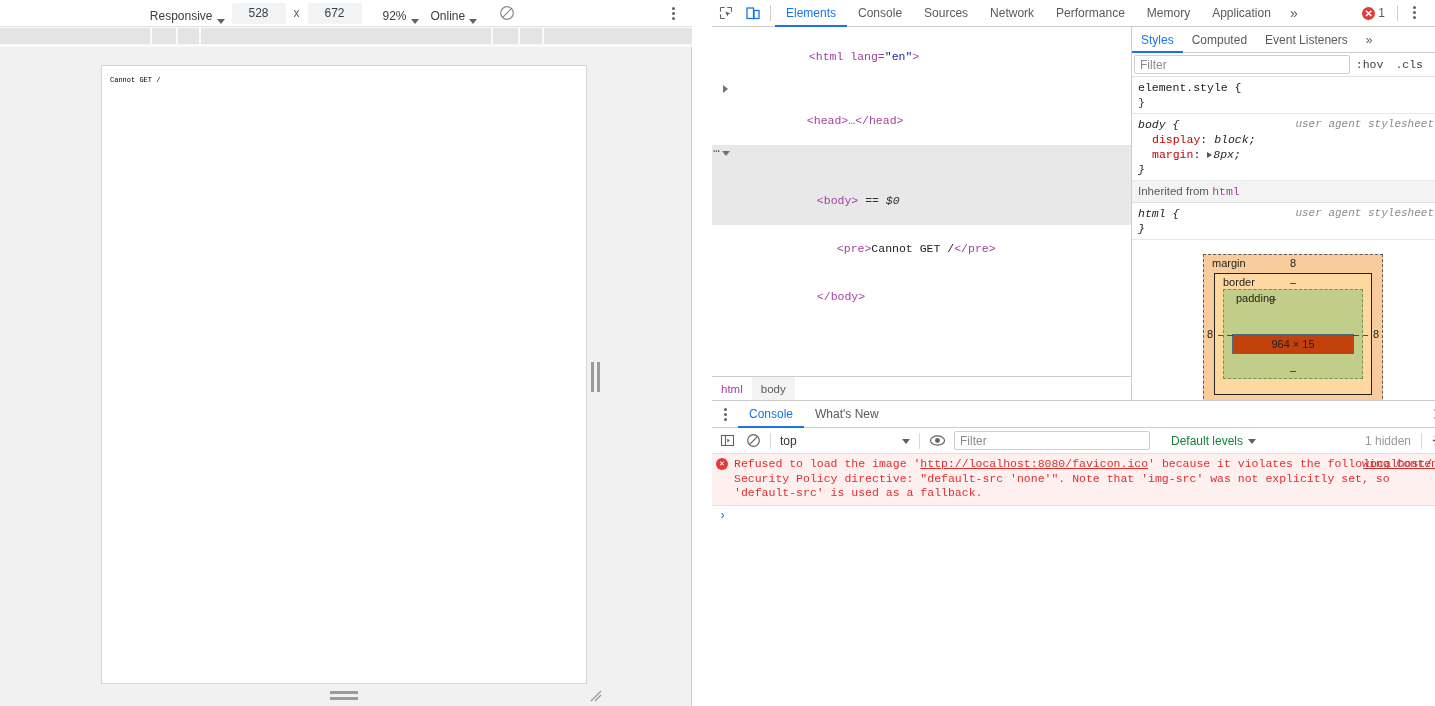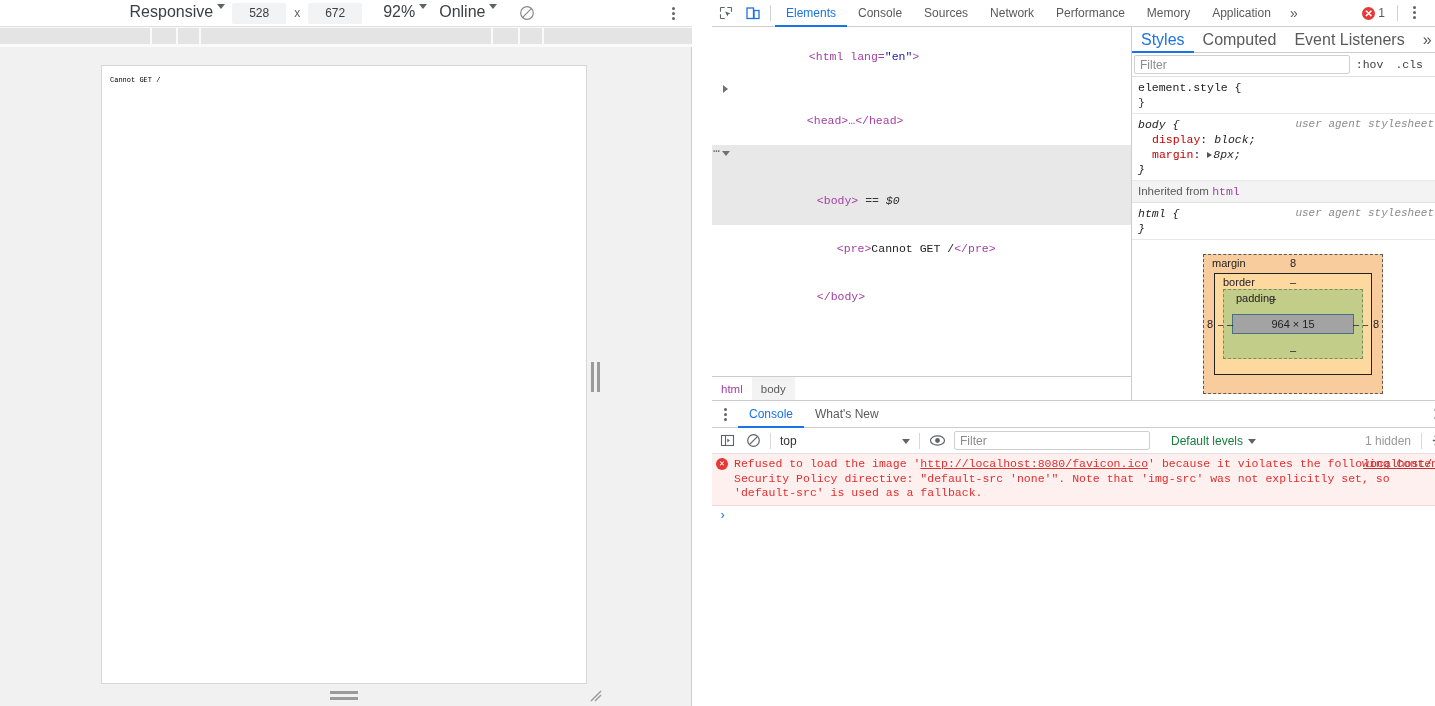--- a/index.html
+++ b/index.html
@@ -21,22 +21,22 @@
   }
   .device-toolbar {
     position: absolute; left: 0; top: 0; width: 692px; height: 27px;
     background: #ffffff;
     border-bottom: 1px solid #e0e0e0;
     display: flex; align-items: center;
   }
   .dt-spacer { flex: 1; }
   .dt-group { display: flex; align-items: center; height: 100%; }
   .dt-select {
-    display: flex; align-items: flex-start; gap: 4px;
-    font-size: 16px; color: #3c4043; padding: 0 6px; height: 20px;
+    display: flex; align-items: flex-end; gap: 4px;
+    font-size: 12px; color: #3c4043; padding: 0 6px; height: 20px;
     cursor: default;
   }
   .caret {
     width: 0; height: 0; display: inline-block;
     border-left: 4px solid transparent;
     border-right: 4px solid transparent;
     border-top: 5px solid #5f6368;
     position: relative; top: 1px;
   }
   .dim-box {
@@ -166,21 +166,21 @@
 
   .styles-pane {
     flex: 1; height: 100%; position: relative; background: #fff;
     display: flex; flex-direction: column; overflow: hidden;
   }
   .styles-tabbar {
     height: 26px; border-bottom: 1px solid #cdcdcd;
     display: flex; align-items: stretch; background: #fff;
   }
   .st-tab {
-    display: flex; align-items: center; padding: 0 9px; font-size: 16px; color: #5a5a5a;
+    display: flex; align-items: center; padding: 0 9px; font-size: 12px; color: #5a5a5a;
     position: relative; cursor: pointer; white-space: nowrap;
   }
   .st-tab.active { color: #1a73e8; }
   .st-tab.active::after {
     content:""; position:absolute; left:0; right:0; bottom:-1px; height:2px; background:#1a73e8;
   }
   .filter-row {
     height: 24px; display: flex; align-items: center; gap: 0;
     border-bottom: 1px solid #e0e0e0; padding: 0 2px; background: #fff;
   }
@@ -214,22 +214,22 @@
   .boxmodel-wrap { padding: 14px 0 0 0; display: flex; justify-content: center; }
   .bm-margin {
     border: 1px dashed #5a5a5a; background: #f9cc9d;
     padding: 18px 10px 18px 10px; position: relative; width: 180px;
     font-family: "Liberation Sans", sans-serif; font-size: 11px; color: #222;
     text-align: center;
   }
   .bm-border { border: 1px solid #222; background: #fdd9a0; padding: 15px 8px; position: relative; }
   .bm-padding { border: 1px dashed #7d8c5c; background: #c1cd89; padding: 24px 8px; position: relative; }
   .bm-content {
-    background: #a3a3a3; border: 1px solid #4a6f80; padding: 3px 4px;
-    font-size: 11px; color: #222;
+    background: #c2410c; border: 1px solid #4a6f80; padding: 3px 4px;
+    font-size: 11px; color: #222; margin-top: 20px;
   }
   .bm-label { position: absolute; left: 8px; top: 2px; font-size: 11px; color: #222; }
   .bm-val-t { position: absolute; left: 0; right: 0; top: 2px; font-size: 11px; }
   .bm-l { position: absolute; left: 3px; top: 50%; transform: translateY(-50%); font-size: 11px; }
   .bm-r { position: absolute; right: 3px; top: 50%; transform: translateY(-50%); font-size: 11px; }
   .bm-b { position: absolute; left: 0; right: 0; bottom: 2px; font-size: 11px; }
 
   .sb-track {
     position: absolute; right: 0; top: 0; width: 15px; height: 100%;
     background: #f1f1f1; border-left: 1px solid #e0e0e0;

